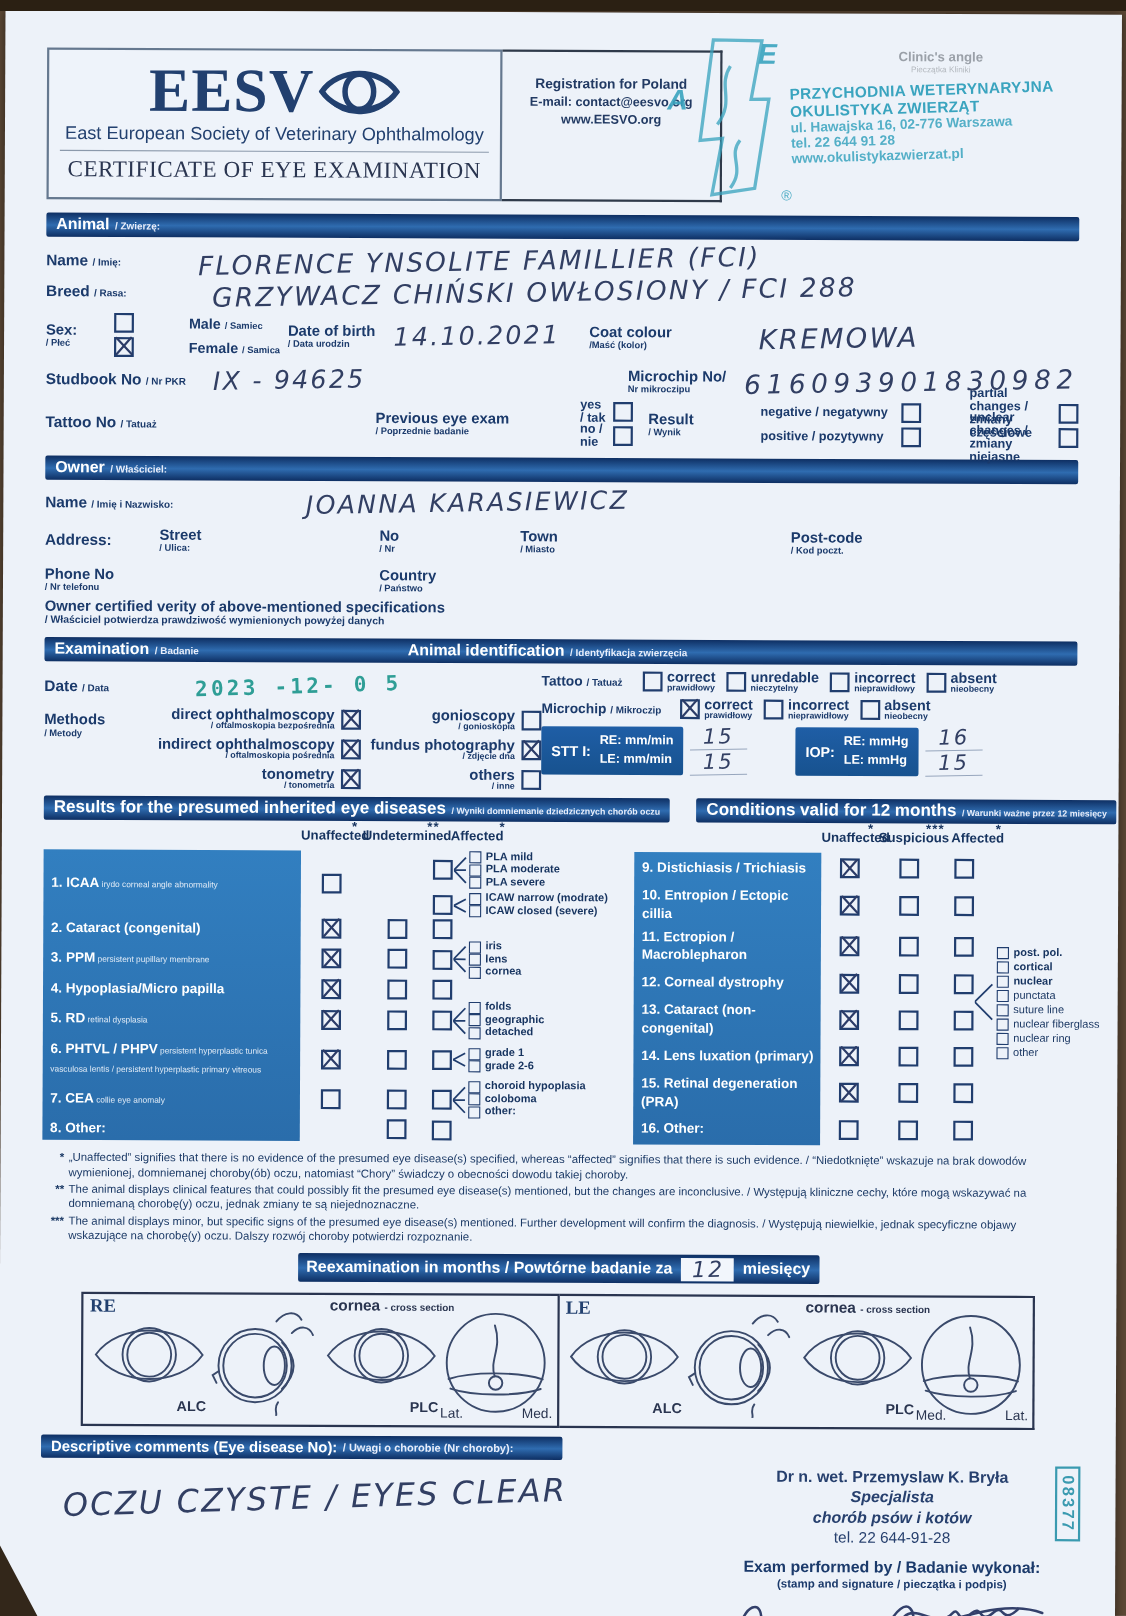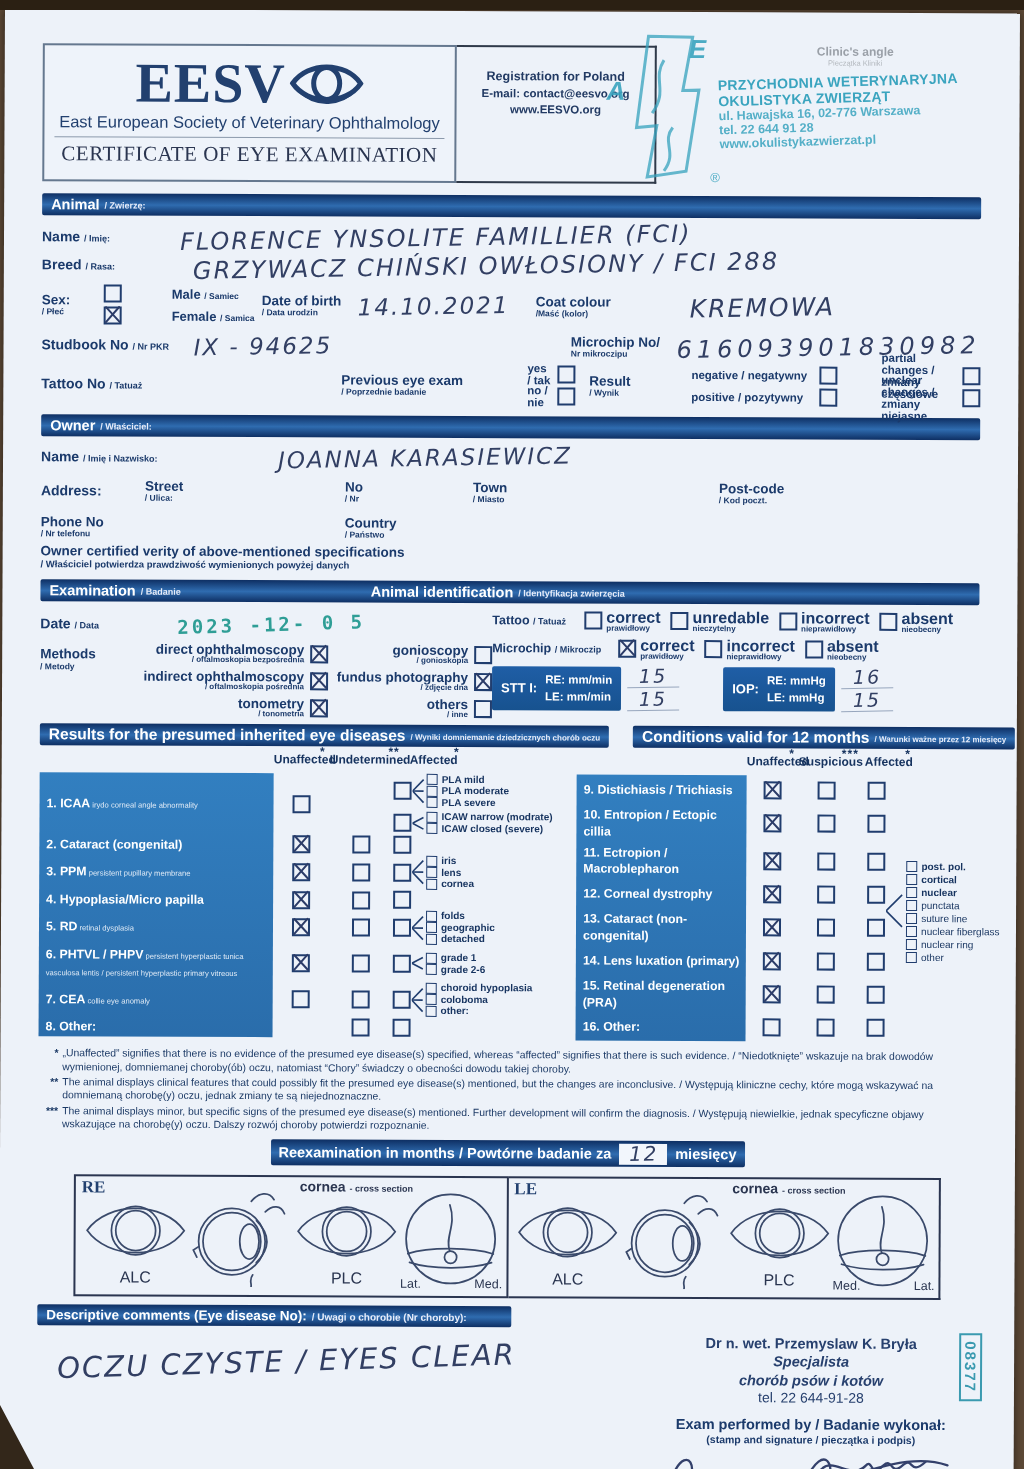--- a/index.html
+++ b/index.html
@@ -49,21 +49,21 @@
   .slbl small{font-size:8.5px;}
   
   .exam{display:flex;margin-top:6px;height:108px;}
   .m-row{display:flex;align-items:center;justify-content:flex-end;gap:6px;height:27px;}
   .m-lbl{text-align:right;line-height:1;}
   .m-lbl b{display:block;font-size:13.5px;color:#1b3a6b;}
   .m-lbl i{display:block;font-style:normal;font-size:8px;color:#1b3a6b;font-weight:bold;}
   .id-row{display:flex;align-items:center;margin-bottom:5px;}
   .id-opt{display:flex;align-items:center;gap:4px;margin-left:10px;}
   .id-txt{line-height:.95;}
-  .id-txt b{display:block;font-size:16px;color:#1b3a6b;}
+  .id-txt b{display:block;font-size:13px;color:#1b3a6b;}
   .id-txt i{display:block;font-style:normal;font-size:8px;color:#1b3a6b;font-weight:bold;}
   .measBox{background:linear-gradient(180deg,#1f5ea6,#17528f);color:#fff;border-radius:2px;display:flex;align-items:center;gap:8px;padding:5px 9px;font-weight:bold;}
   .measBox .big{font-size:13px;}
   .measBox .rl div{font-size:11.5px;line-height:1.5;}
   .vals{display:flex;flex-direction:column;justify-content:center;gap:2px;margin-left:6px;}
   .vals span{border-bottom:1.5px solid #97a6bd;min-width:52px;text-align:center;font-size:19px;line-height:1;padding-bottom:1px;}
   
   .resbars{display:flex;gap:24px;margin-top:8px;}
   .colheads{display:flex;font-weight:bold;color:#16335f;font-size:12px;margin-top:6px;height:18px;}
   .colhead{position:relative;text-align:center;white-space:nowrap;}
@@ -95,21 +95,21 @@
   .reexam{width:474px;margin:8px auto 0;height:26px;background:linear-gradient(180deg,#0e2f63 0%,#2f6cb0 52%,#0e2f63 100%);display:flex;align-items:center;justify-content:center;gap:8px;border-radius:2px;}
   .reexam .t{color:#fff;font-weight:bold;font-size:14.5px;}
   .reexam .box{width:48px;height:21px;background:#f2f6fc;display:flex;align-items:center;justify-content:center;}
   
   .eyes{display:flex;margin:10px 36px 0 36px;}
   .eyebox{flex:1;border:2.5px solid #2a3550;height:122px;position:relative;display:flex;align-items:center;justify-content:space-around;padding:10px 6px 2px;box-sizing:border-box;}
   .eyetag{position:absolute;top:1px;left:6px;font-family:"Liberation Serif",serif;font-weight:bold;font-size:17px;color:#22406f;}
   .ctag{position:absolute;top:1px;left:52%;font-weight:bold;color:#2a3550;font-size:14px;}
   .ctag small{font-size:9px;font-weight:bold;}
   .diag{text-align:center;position:relative;}
-  .diag .dl{font-size:16px;color:#2a3550;margin-top:-3px;font-weight:normal;}
+  .diag .dl{font-size:13px;color:#2a3550;margin-top:-3px;font-weight:bold;text-align:right;}
   .fl{position:absolute;bottom:0px;font-size:12.5px;color:#2a3550;}
   .fl.l{left:-2px;} .fl.r{right:-4px;}
   svg.draw path,svg.draw circle,svg.draw ellipse,svg.draw line{fill:none;stroke:#3a4a6b;stroke-width:2;stroke-linecap:round;}
   
   .cbar{width:474px;}
   .bottom{display:flex;margin-top:2px;}
   .comment{flex:1;padding-top:16px;}
   .rightblk{width:330px;text-align:center;position:relative;padding-top:4px;}
   .doc{color:#27406e;line-height:1.25;display:inline-block;}
   .doc div:nth-child(1){font-weight:bold;font-size:14.5px;}

